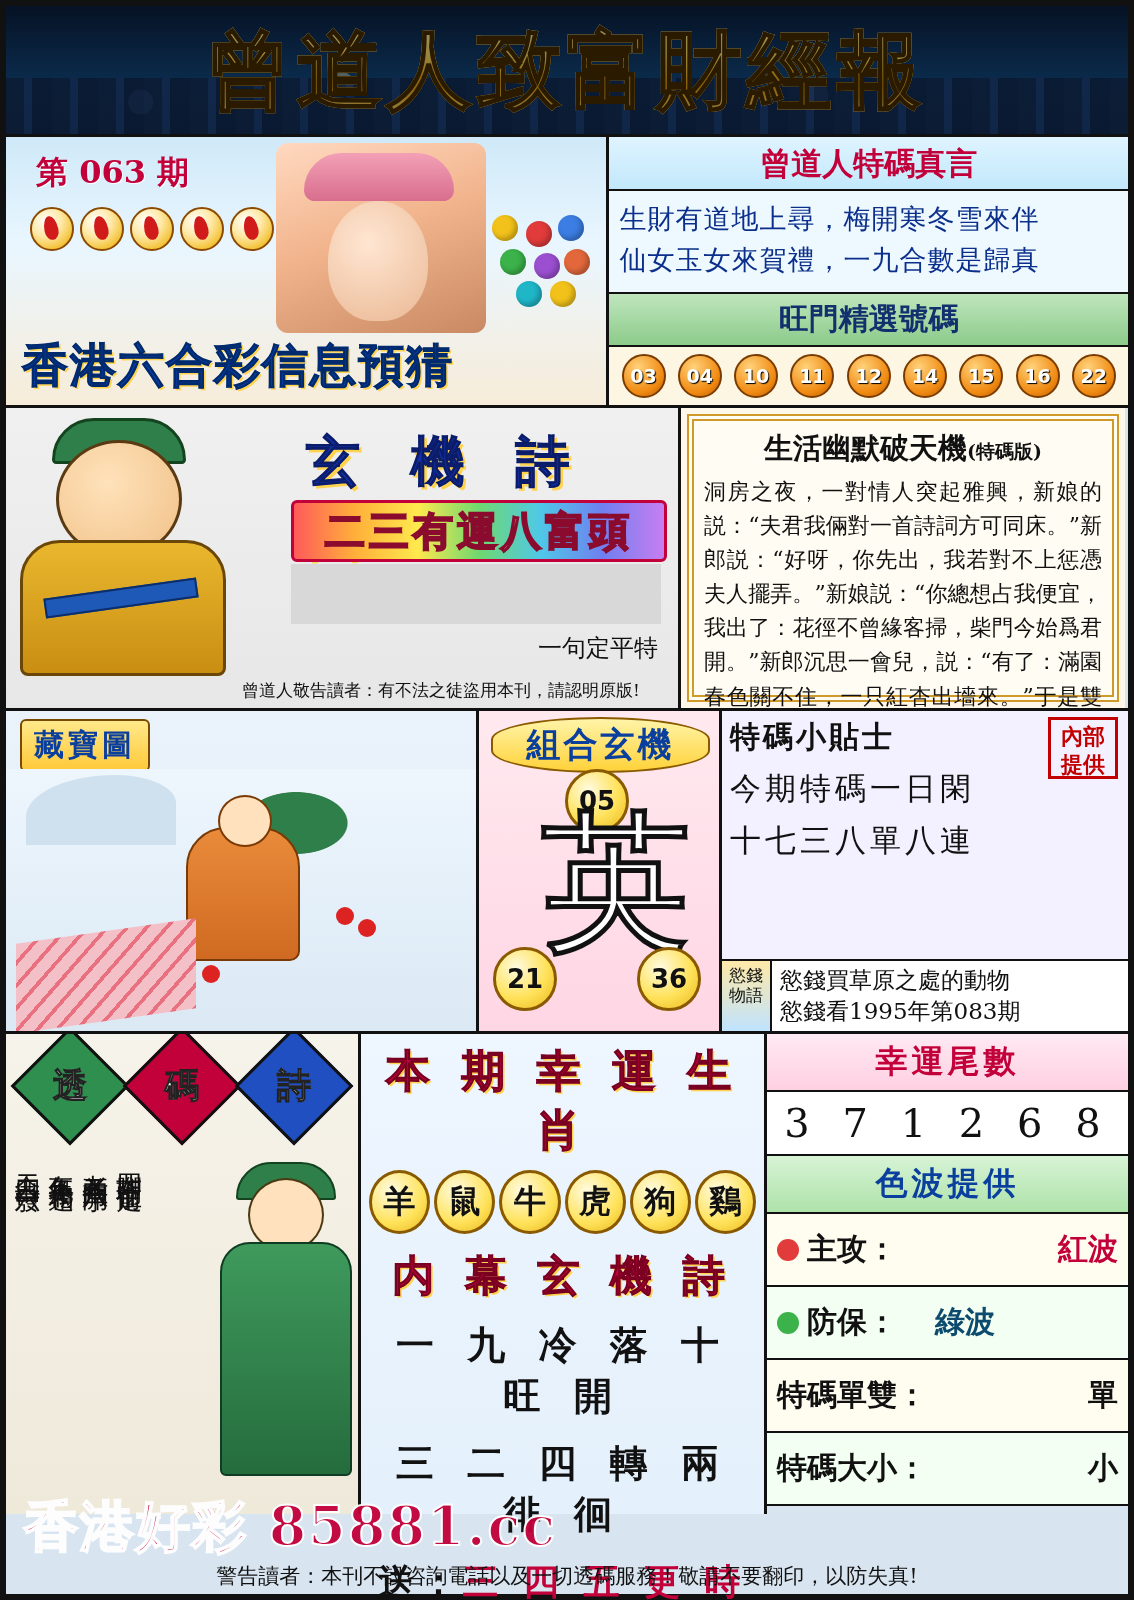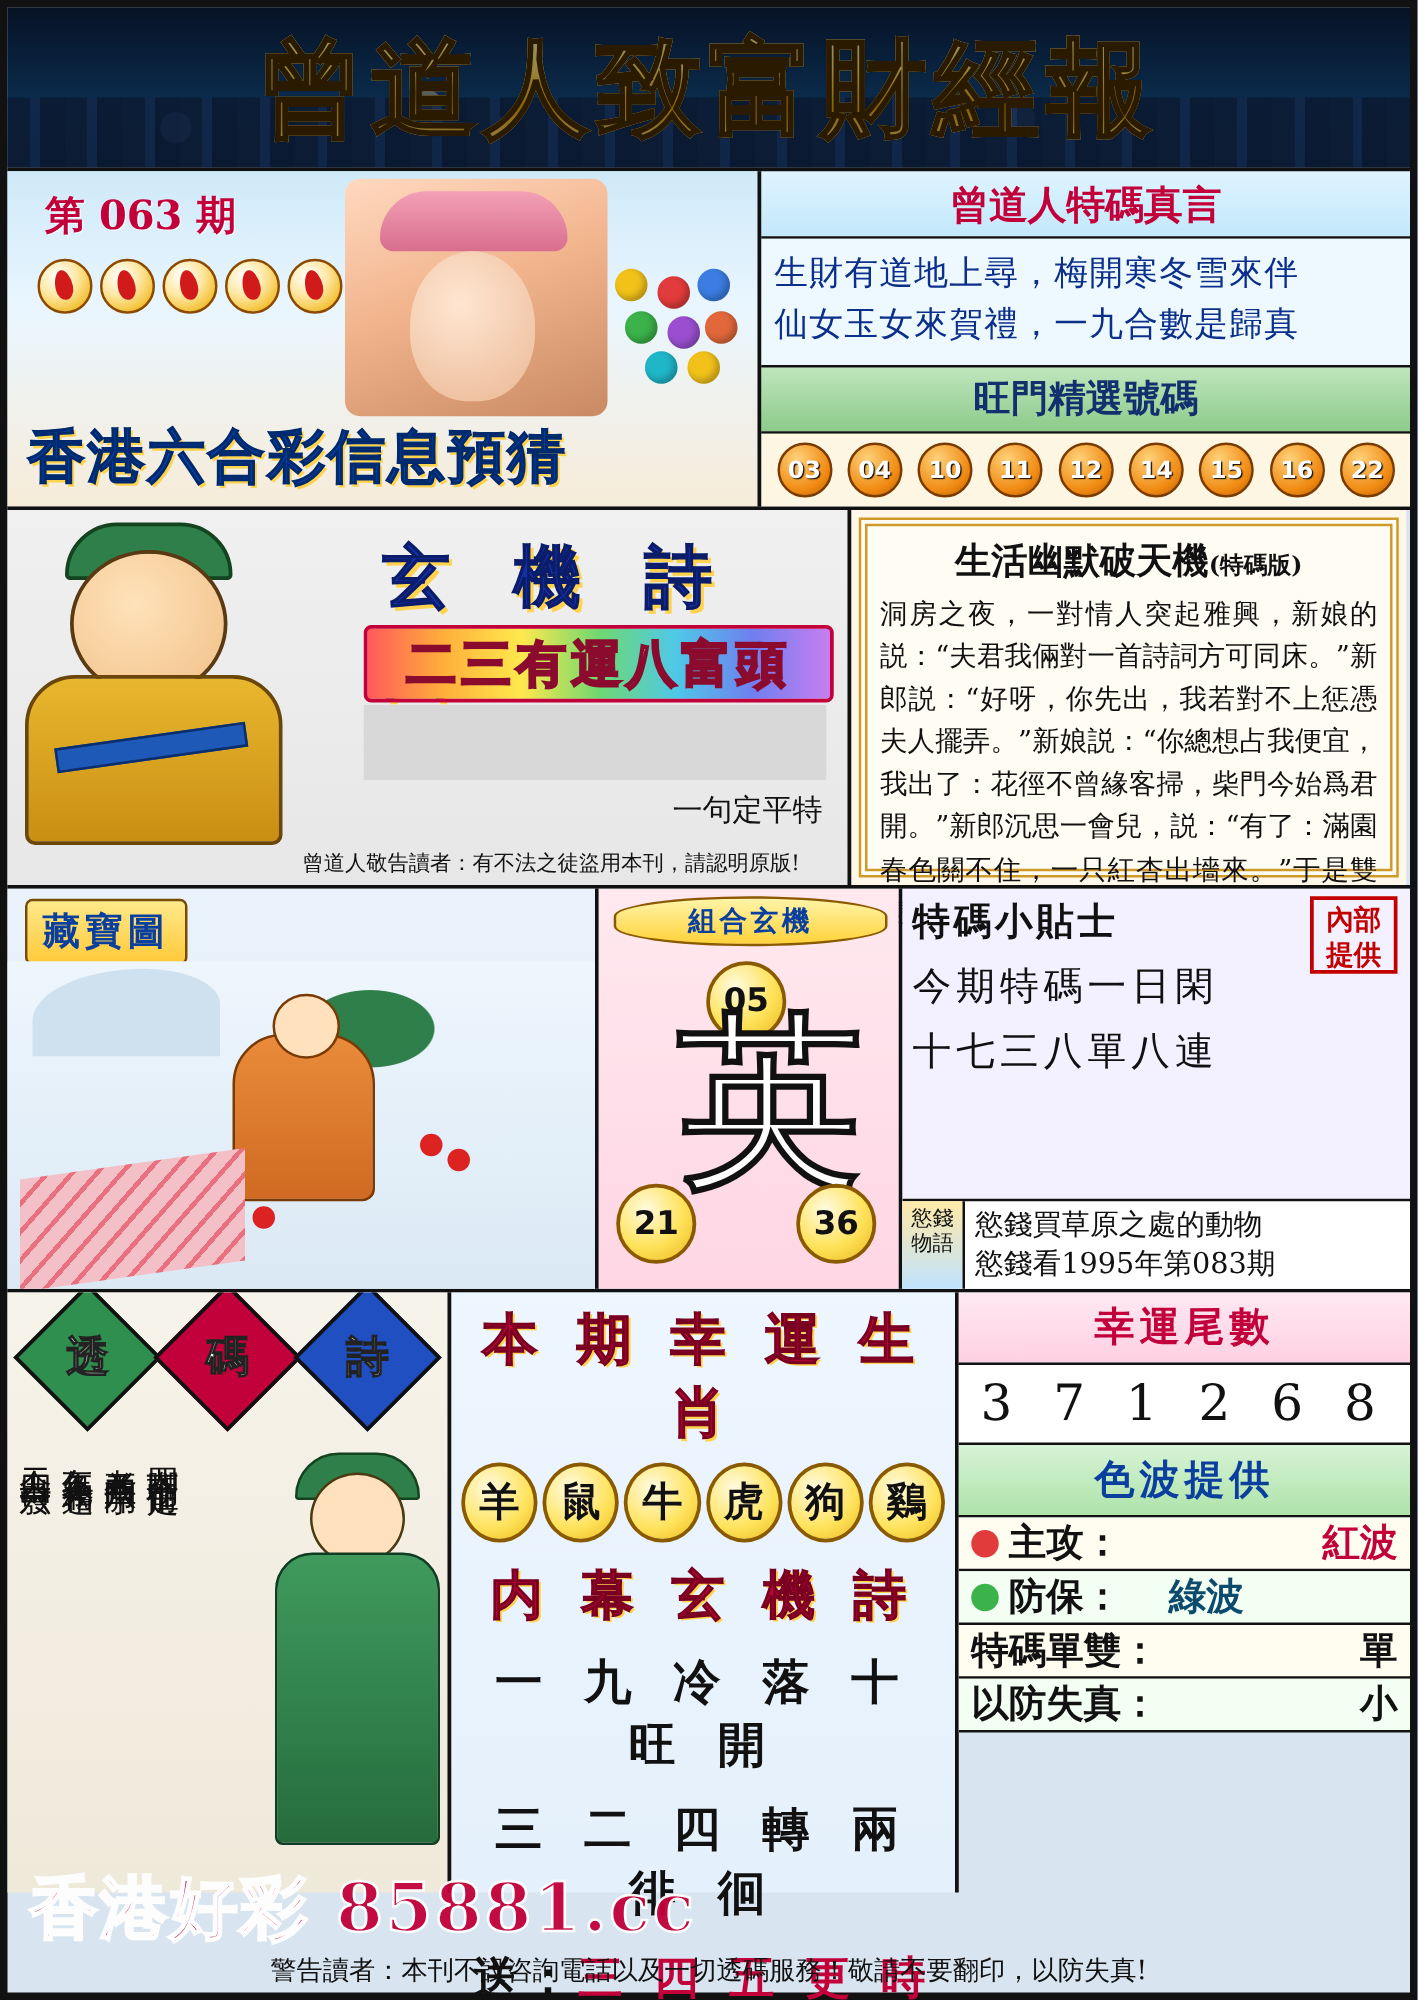--- a/index.html
+++ b/index.html
@@ -73,21 +73,21 @@
   .t-label{position:absolute;left:14px;top:8px;background:linear-gradient(180deg,#ffe98a,#ffc93a);border:2px solid #7a4a00;border-radius:6px;padding:4px 12px;font-family:"DejaVu Serif","Liberation Serif",serif;font-weight:bold;font-size:30px;color:#0b3f9e;letter-spacing:4px;}
   .t-scene{position:absolute;left:0;right:0;top:58px;bottom:0;background:linear-gradient(180deg,#eef6fd 0%,#e2eef8 60%,#dbe9f4 100%);}
   .hill{position:absolute;left:20px;top:6px;width:150px;height:70px;background:#cfe0ee;border-radius:60% 40% 0 0;}
   .pine{position:absolute;left:200px;top:0px;width:180px;height:90px;background:radial-gradient(ellipse at 50% 60%,#2f7f4a 0 40%,transparent 41%);}
   .person{position:absolute;left:180px;top:58px;width:110px;height:130px;border-radius:40px 40px 10px 10px;background:linear-gradient(180deg,#e98b3a,#d06a22);border:2px solid #7a3a05;}
   .person:before{content:"";position:absolute;left:30px;top:-34px;width:50px;height:48px;border-radius:50%;background:#ffe1bd;border:2px solid #7a3a05;}
   .steps{position:absolute;left:10px;bottom:10px;width:180px;height:90px;background:repeating-linear-gradient(135deg,#f4c0c8 0 12px,#e8707f 12px 16px);transform:skewY(-8deg);}
   .apple{position:absolute;width:18px;height:18px;border-radius:50%;background:#d22;}
 
   .combo{width:240px;border-right:3px solid #111;position:relative;background:linear-gradient(180deg,#ffe9ef,#ffd6e4);}
-  .combo-title{position:absolute;left:12px;top:6px;width:215px;text-align:center;font-family:"DejaVu Serif","Liberation Serif",serif;font-weight:bold;font-size:22px;color:#0b3f9e;letter-spacing:3px;
+  .combo-title{position:absolute;left:12px;top:6px;width:215px;text-align:center;font-family:"DejaVu Serif","Liberation Serif",serif;font-weight:bold;font-size:34px;color:#0b3f9e;letter-spacing:3px;
      background:linear-gradient(180deg,#fff4a8,#ffd23a);border:2px solid #8a5a00;border-radius:50%/40%;padding:3px 0;}
   .cball{position:absolute;width:58px;height:58px;border-radius:50%;background:radial-gradient(circle at 35% 30%,#fffbe0,#ffe25a 55%,#e8b81c);border:3px solid #8a5a00;display:flex;align-items:center;justify-content:center;font-weight:bold;font-size:26px;color:#111;}
   .bigchar{position:absolute;left:62px;top:96px;font-family:"DejaVu Serif","Liberation Serif",serif;font-size:150px;line-height:150px;color:#fff;-webkit-text-stroke:5px #111;}
 
   .tips{flex:1;background:#f3f0ff;position:relative;padding:6px 8px;box-sizing:border-box;}
   .tips-title{font-family:"DejaVu Serif","Liberation Serif",serif;font-weight:bold;font-size:30px;color:#111;letter-spacing:3px;}
   .stamp{position:absolute;right:10px;top:6px;width:70px;height:62px;border:3px solid #c20000;color:#c20000;font-family:"DejaVu Serif","Liberation Serif",serif;font-weight:bold;font-size:22px;line-height:28px;text-align:center;padding:2px 0;box-sizing:border-box;}
   .tips-line{font-family:"DejaVu Serif","Liberation Serif",serif;font-size:31px;color:#111;letter-spacing:4px;margin-top:10px;}
   .yuqian{position:absolute;left:0;right:0;bottom:0;display:flex;border-top:2px solid #111;background:#fff;}
   .yq-tag{width:48px;text-align:center;font-family:"DejaVu Serif","Liberation Serif",serif;font-size:17px;line-height:20px;color:#111;border-right:2px solid #111;background:linear-gradient(180deg,#ffe9a8,#bfe3ff);padding:4px 0;}
@@ -112,21 +112,21 @@
   .zod{width:58px;height:58px;border-radius:50%;background:radial-gradient(circle at 35% 30%,#fffbe0,#ffe25a 60%,#e8b81c);border:3px solid #8a5a00;display:flex;align-items:center;justify-content:center;font-family:"DejaVu Serif","Liberation Serif",serif;font-weight:bold;font-size:32px;color:#111;}
   .m2-t2{font-family:"DejaVu Serif","Liberation Serif",serif;font-weight:bold;font-size:42px;letter-spacing:8px;color:#c2003a;-webkit-text-stroke:1px #7a0022;text-shadow:2px 2px 0 #ffd34d;margin:14px 0 6px;}
   .m2-line{font-family:"DejaVu Serif","Liberation Serif",serif;font-weight:bold;font-size:38px;letter-spacing:10px;color:#111;margin:16px 0;}
   .m2-send{font-family:"DejaVu Serif","Liberation Serif",serif;font-weight:bold;font-size:36px;letter-spacing:6px;color:#111;margin-top:18px;}
   .m2-send b{color:#c2003a;}
 
   .right{flex:1;display:flex;flex-direction:column;}
   .r-head{background:linear-gradient(180deg,#ffe9f2,#ffd0e2);text-align:center;font-family:"DejaVu Serif","Liberation Serif",serif;font-weight:bold;font-size:32px;color:#c2003a;padding:6px 0;border-bottom:2px solid #111;letter-spacing:4px;}
   .tails{background:#fff;text-align:center;font-family:"DejaVu Serif","Liberation Serif",serif;font-size:40px;letter-spacing:10px;color:#111;padding:8px 0;border-bottom:2px solid #111;}
   .r-head2{background:linear-gradient(180deg,#d7f3d5,#aee3aa);text-align:center;font-family:"DejaVu Serif","Liberation Serif",serif;font-weight:bold;font-size:32px;color:#0b3f9e;padding:6px 0;border-bottom:2px solid #111;letter-spacing:4px;}
-  .row{display:flex;align-items:center;gap:8px;padding:0 10px;border-bottom:2px solid #111;background:#fffdf0;}
+  .row{display:flex;align-items:center;gap:8px;padding:15px 10px;border-bottom:2px solid #111;background:#fffdf0;}
   .row .dot{width:22px;height:22px;border-radius:50%;flex:0 0 auto;}
   .row .lab{font-family:"DejaVu Serif","Liberation Serif",serif;font-weight:bold;font-size:30px;color:#111;}
   .row .val{font-family:"DejaVu Serif","Liberation Serif",serif;font-weight:bold;font-size:30px;margin-left:auto;}
   .row.alt{background:#f2fff2;}
 
   
   .footer{position:absolute;left:0;right:0;bottom:0;height:92px;}
   .watermark{position:absolute;left:18px;bottom:30px;font-family:"DejaVu Serif","Liberation Serif",serif;font-weight:bold;font-size:54px;color:#c2003a;-webkit-text-stroke:2px #fff;opacity:.95;letter-spacing:2px;}
   .foot-note{position:absolute;left:0;right:0;bottom:4px;text-align:center;font-family:"DejaVu Serif","Liberation Serif",serif;font-size:21px;color:#111;}
 </style>
@@ -305,21 +305,21 @@
           <div class="row alt">
             <div class="dot" style="background: rgb(59, 178, 74);"></div>
             <div class="lab">防保：</div>
             <div class="val" style="color: #0c4a6e; margin-left: 30px;">綠波</div>
           </div>
           <div class="row">
             <div class="lab">特碼單雙：</div>
             <div class="val" style="color: rgb(17, 17, 17);">單</div>
           </div>
           <div class="row alt">
-            <div class="lab">以防失真：</div>
+            <div class="lab">特碼大小：</div>
             <div class="val" style="color: rgb(17, 17, 17);">小</div>
           </div>
         </div>
     </div>
   </div>
 
   <div class="footer">
     <div class="watermark">香港好彩 85881.cc</div>
     <div class="foot-note">警告讀者：本刊不設咨詢電話以及一切透碼服務！敬請不要翻印，以防失真!</div>
   </div>

